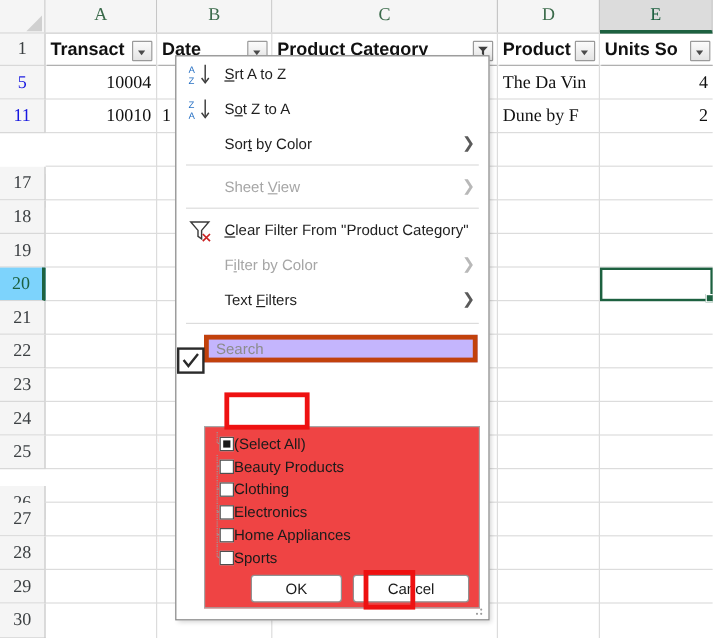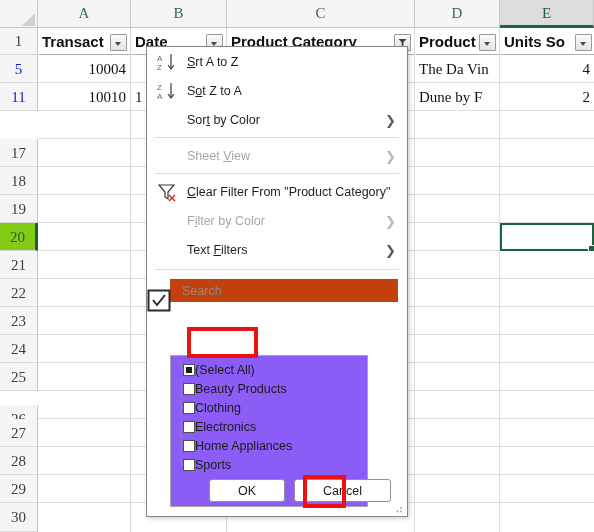--- a/index.html
+++ b/index.html
@@ -76,21 +76,21 @@
     box-sizing: border-box;
     border-bottom: 1px solid #d8d8d8;
     border-right: 1px solid #c6c6c6;
     color: #3c4043;
     font-size: 15px;
     text-align: center;
     font-family: "Liberation Serif", serif;
   }
   .rowhead.filtered { color: #1818e0; }
   .rowhead.sel {
-    background: #84cc16;
+    background: #7dd3fc;
     color: #1d6140;
     border-right: 3px solid #1d6140;
   }
 
   
   .vline {
     position: absolute;
     width: 1px;
     background: #dcdcdc;
   }
@@ -206,38 +206,38 @@
   .u { text-decoration: underline; }
 
   
   .search-wrap {
     padding: 6px 9px 0 23px;
   }
   #search-box {
     width: 100%;
     height: 23px;
     box-sizing: border-box;
-    border: 6px solid #c2410c;
-    background: #c2410c;
+    border: 4px solid #c2410c;
+    background: #c4b5fd;
     font-size: 12.5px;
     font-family: "Liberation Sans", sans-serif;
     padding: 0 6px;
     color: #222;
     outline: none;
   }
   #search-box::placeholder { color: #8c8c8c; }
 
   
   .listbox {
     position: absolute;
     left: 23px; top: 308px;
-    width: 198px; height: 152px;
+    width: 230px; height: 152px;
     border: 1px solid #a6a6a6;
     box-sizing: border-box;
-    background: #8b5cf6;
+    background: #ef4444;
     padding-top: 4px;
   }
   .list-row {
     position: relative;
     height: 19px;
     display: flex;
     align-items: center;
     padding-left: 24px;
     box-sizing: border-box;
     font-size: 12.5px;

